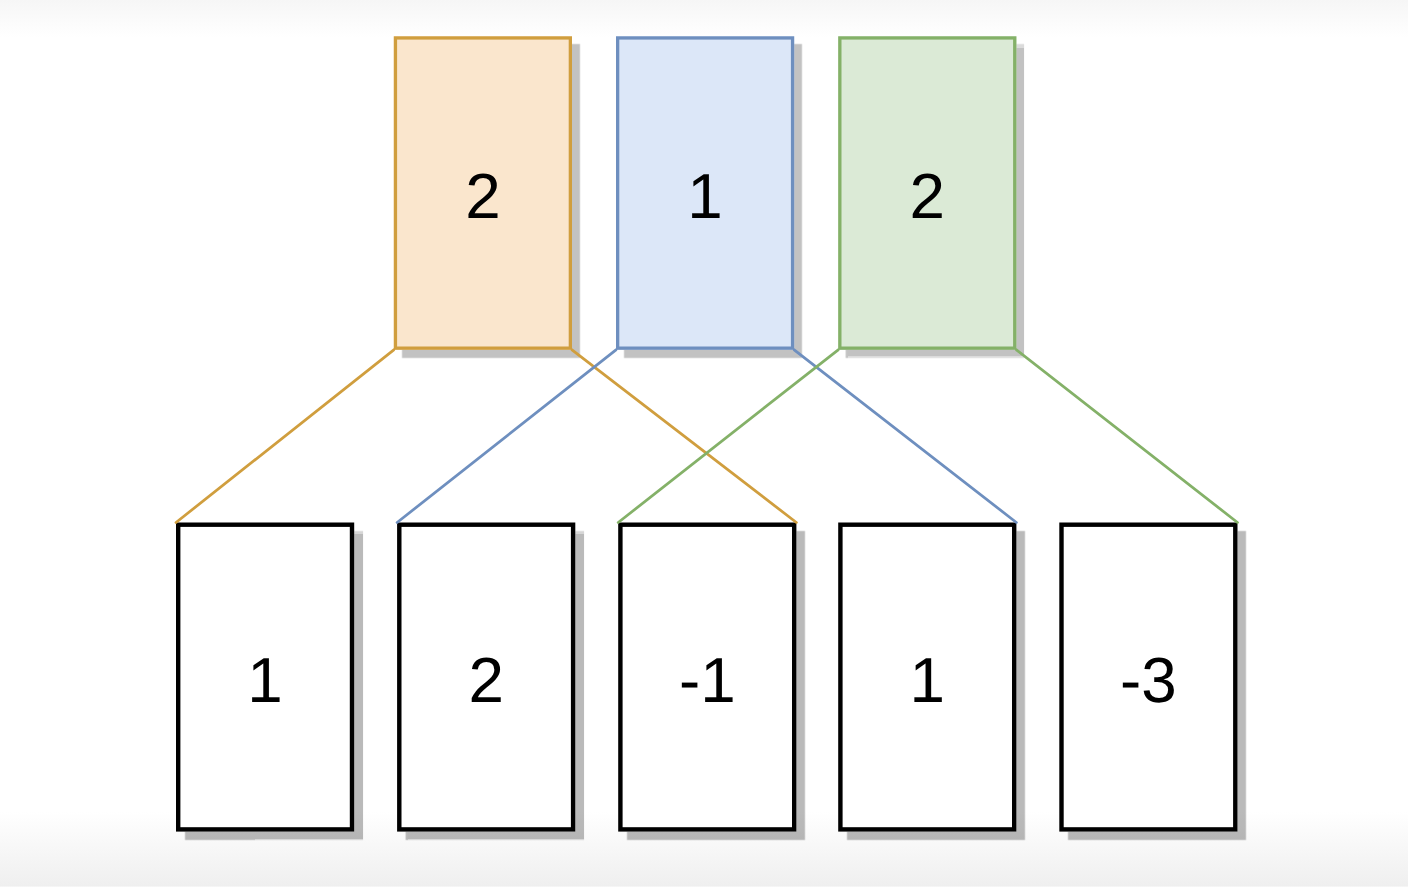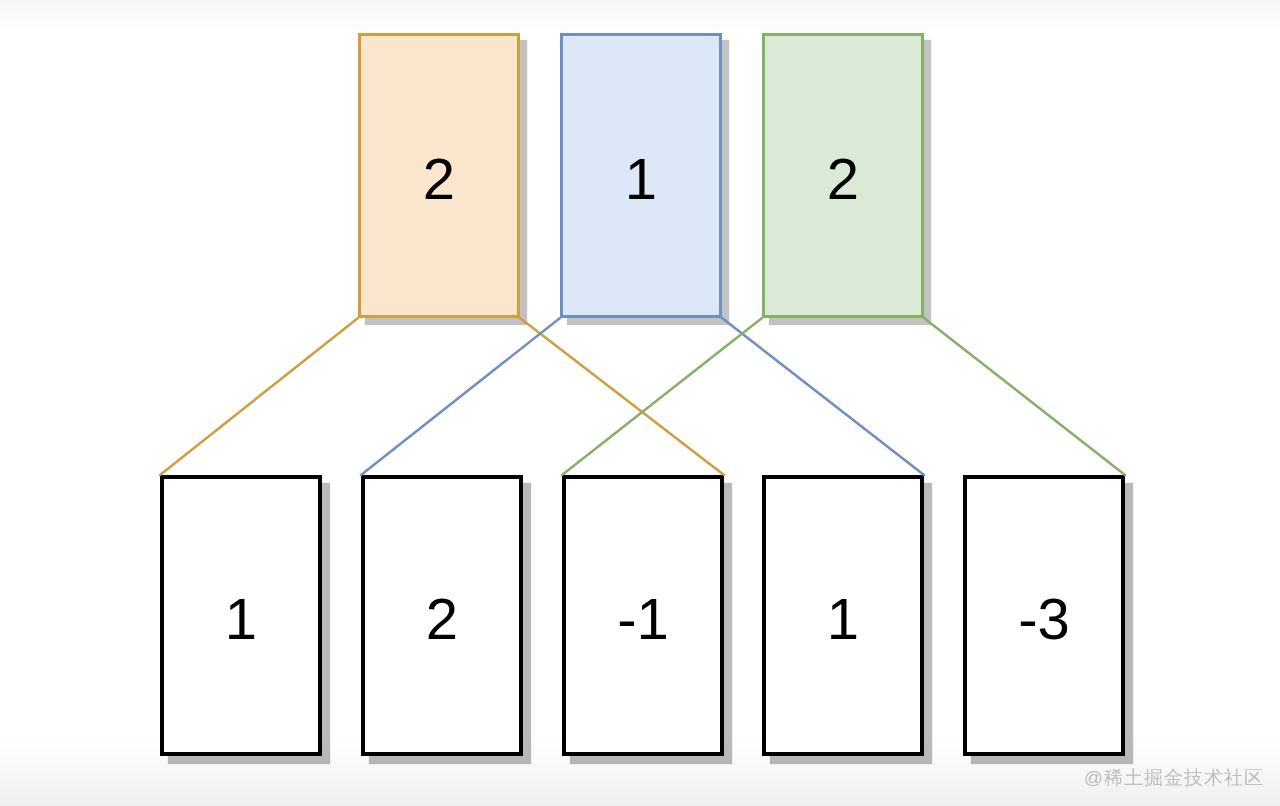--- a/index.html
+++ b/index.html
@@ -109,15 +109,14 @@
   <div class="box bottom b2">
     <span class="num">-1</span>
   </div>
   <div class="box bottom b3">
     <span class="num">1</span>
   </div>
   <div class="box bottom b4">
     <span class="num">-3</span>
   </div>
 
-  <div id="watermark">@稀土掘金技术社区</div>
 
 </div>
 
 </body></html>

